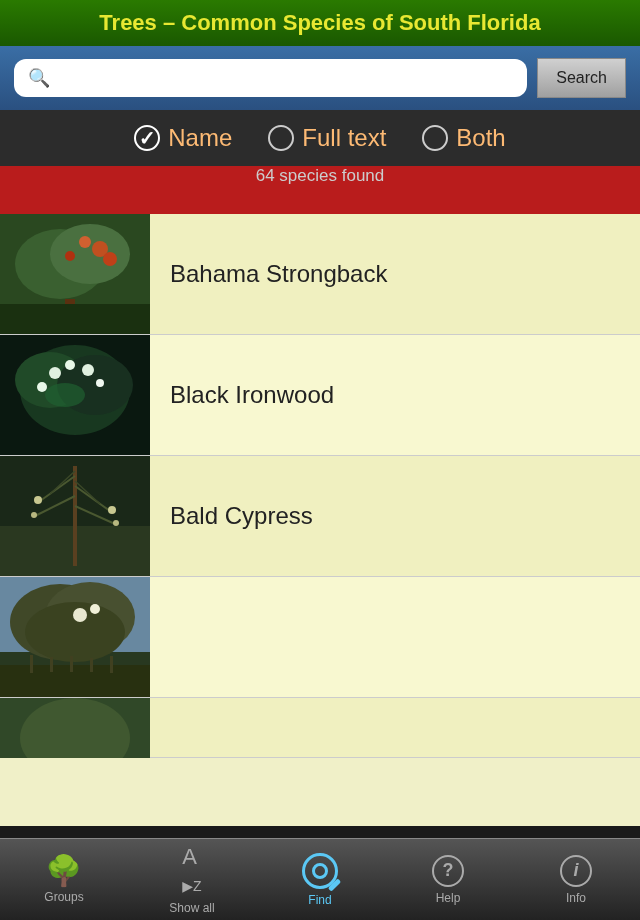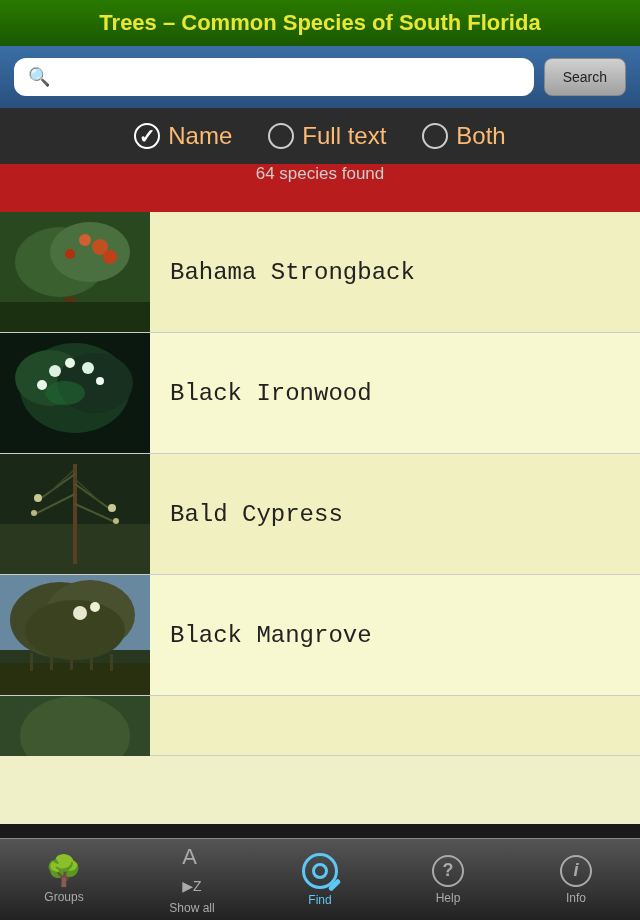--- a/index.html
+++ b/index.html
@@ -50,23 +50,23 @@
       background: transparent;
       width: 100%;
     }
     .search-lens {
       color: #999;
       font-size: 18px;
     }
     #search-button {
       background: linear-gradient(180deg, #d0d0d0 0%, #a0a0a0 100%);
       border: 1px solid #888;
-      border-radius: 8px;
+      border-radius: 0;
       padding: 10px 18px;
-      font-size: 14px;
+      font-size: 16px;
       color: #222;
       cursor: pointer;
       white-space: nowrap;
     }
 
     
     #filter-row {
       background: #2c2c2c;
       padding: 14px 20px;
       display: flex;
@@ -118,21 +118,20 @@
       overflow-y: auto;
       height: calc(920px - 60px - 74px - 56px - 36px - 82px);
     }
     .species-item {
       display: flex;
       align-items: center;
       background: #f8f8d0;
       border-bottom: 1px solid #ccc;
       cursor: pointer;
       min-height: 120px;
-      font-family: Liberation Mono, monospace;
     }
     .species-item:nth-child(odd) {
       background: #f0f0c0;
     }
     .species-thumb {
       width: 150px;
       height: 120px;
       overflow: hidden;
       flex-shrink: 0;
       background: #444;
@@ -362,21 +361,20 @@
 
         <rect x="0" y="88" width="150" height="32" fill="#283010"></rect>
 
         <rect x="30" y="78" width="3" height="18" fill="#404020"></rect>
         <rect x="50" y="80" width="3" height="15" fill="#404020"></rect>
         <rect x="70" y="79" width="3" height="16" fill="#404020"></rect>
         <rect x="90" y="81" width="3" height="14" fill="#404020"></rect>
         <rect x="110" y="79" width="3" height="17" fill="#404020"></rect>
       </svg>
     </div>
-    <span class="species-name">Black Mangrove</span>
   </div>
 
   <div class="species-item partial">
     <div class="species-thumb" style="height:60px; overflow:hidden;">
       <svg class="thumb-svg" viewBox="0 0 150 60" xmlns="http://www.w3.org/2000/svg">
         <rect width="150" height="60" fill="#304828"></rect>
         <ellipse cx="75" cy="40" rx="55" ry="40" fill="#405830"></ellipse>
       </svg>
     </div>
     <span class="species-name"></span>

